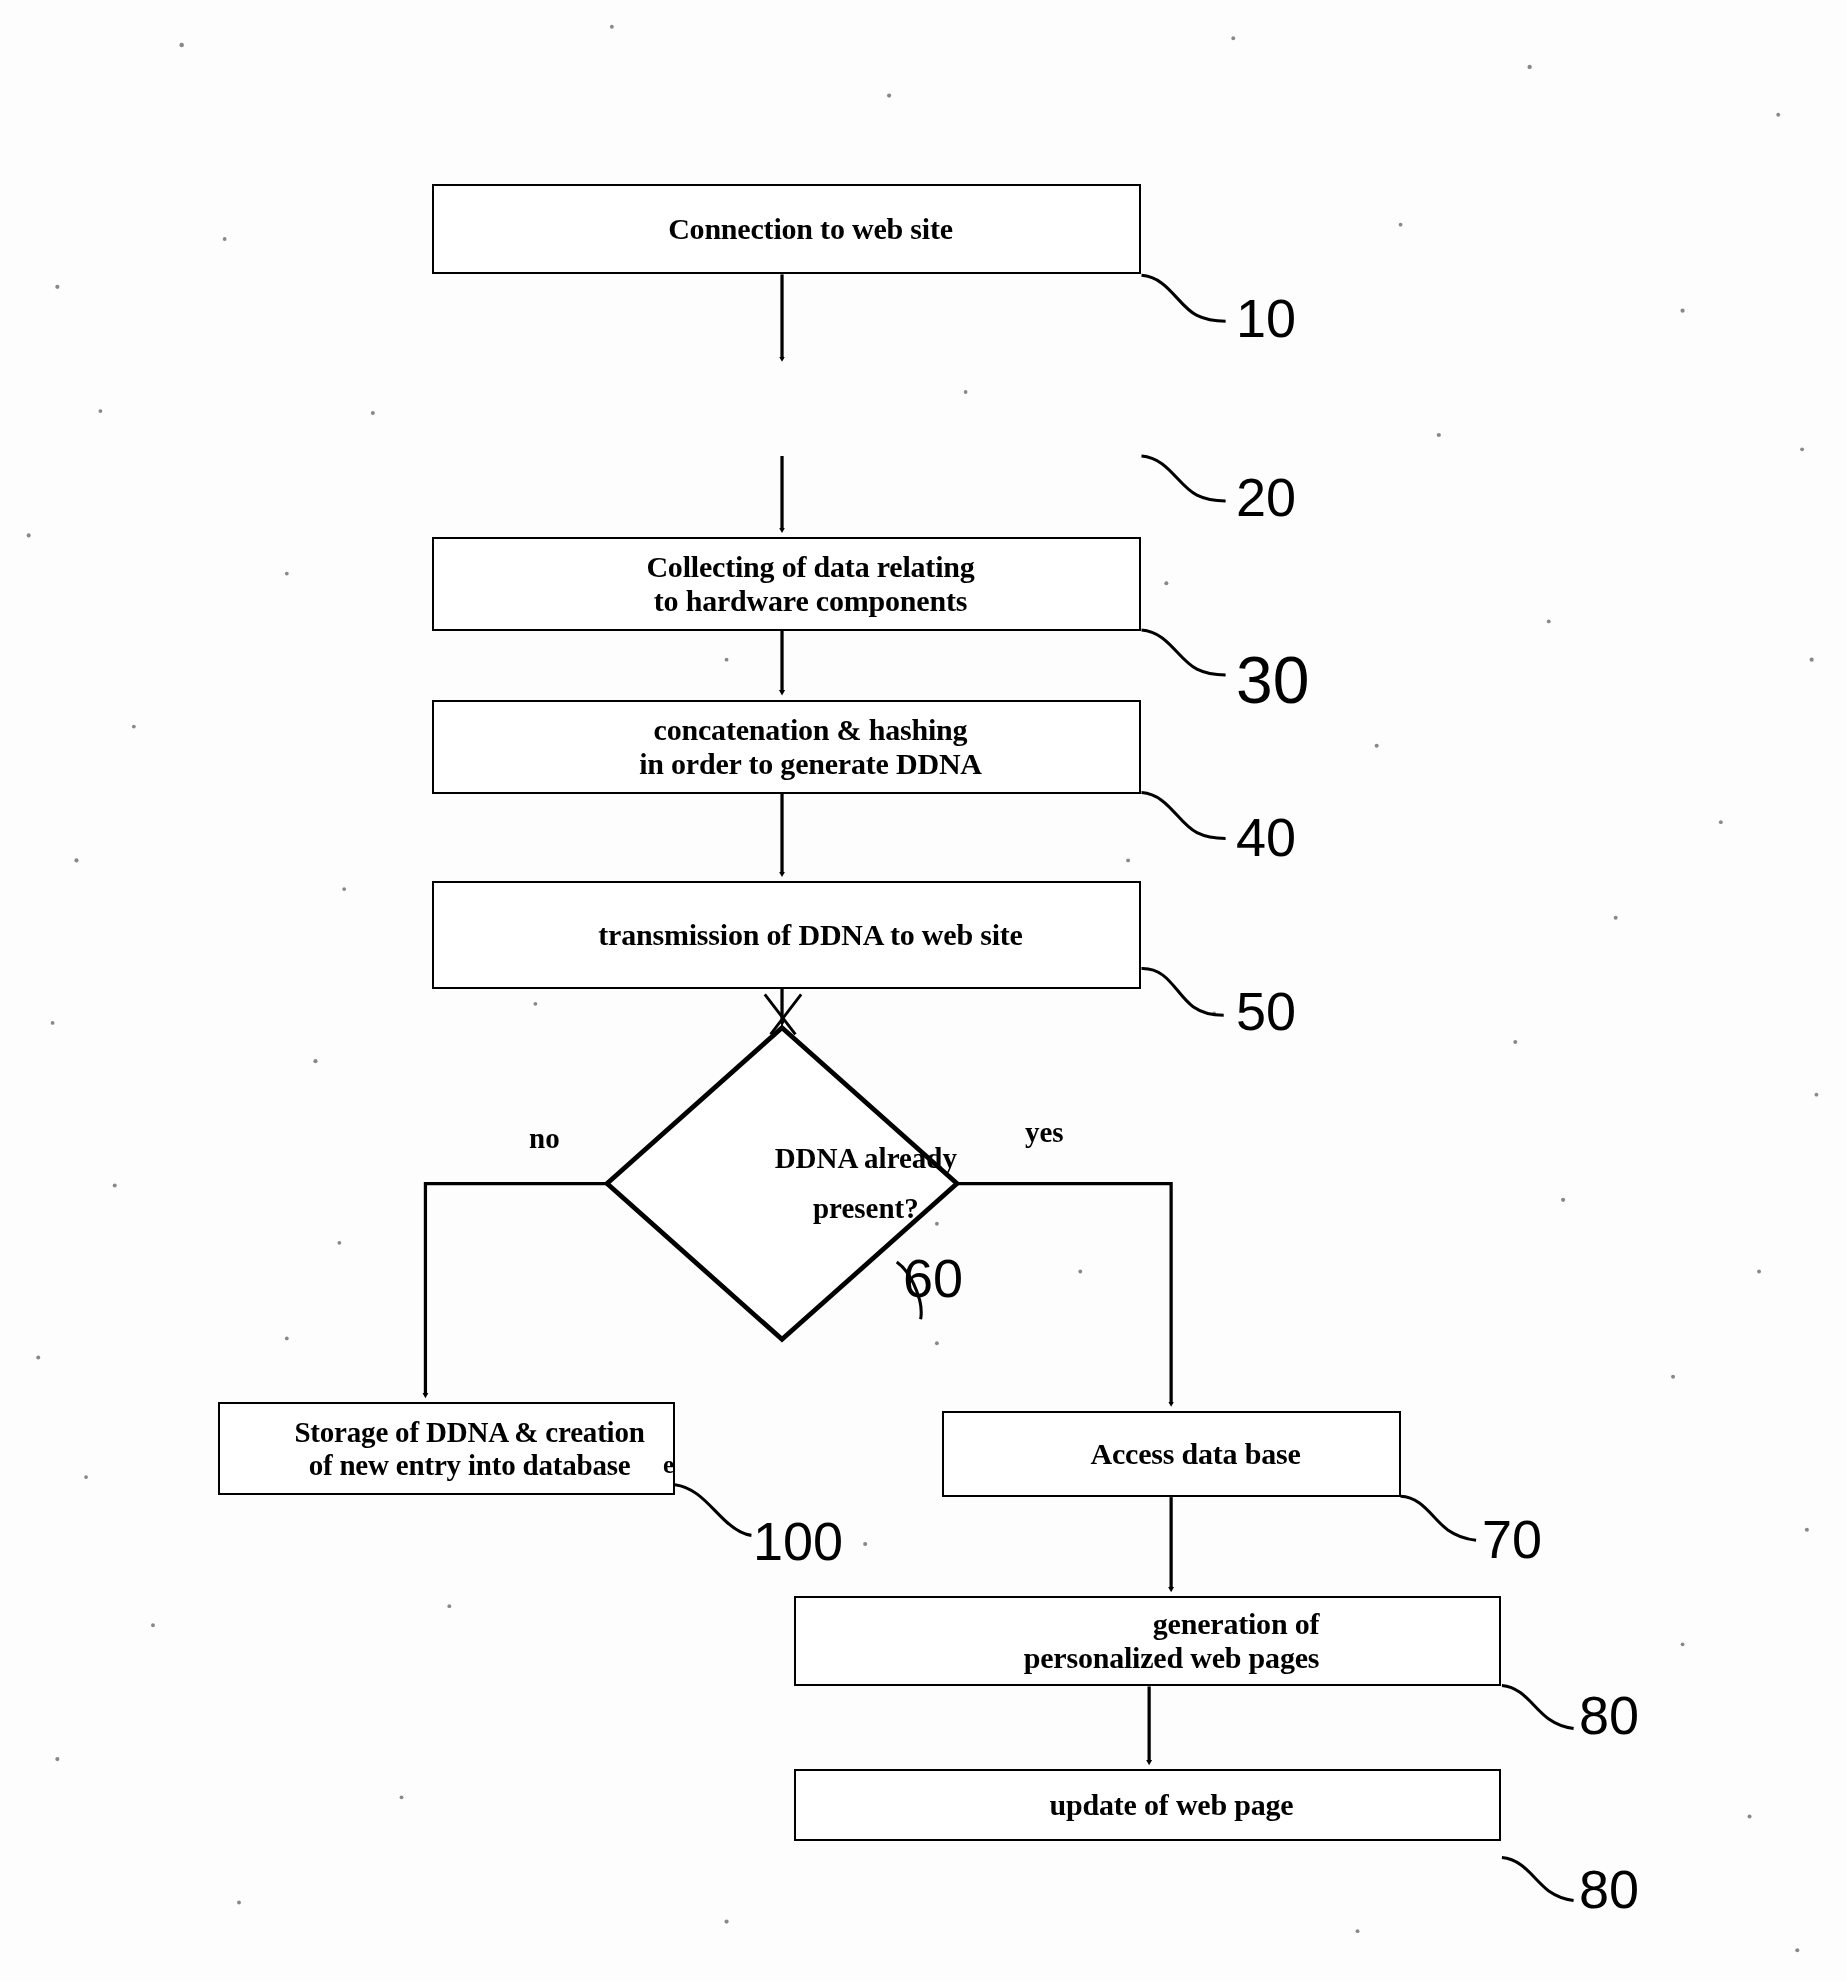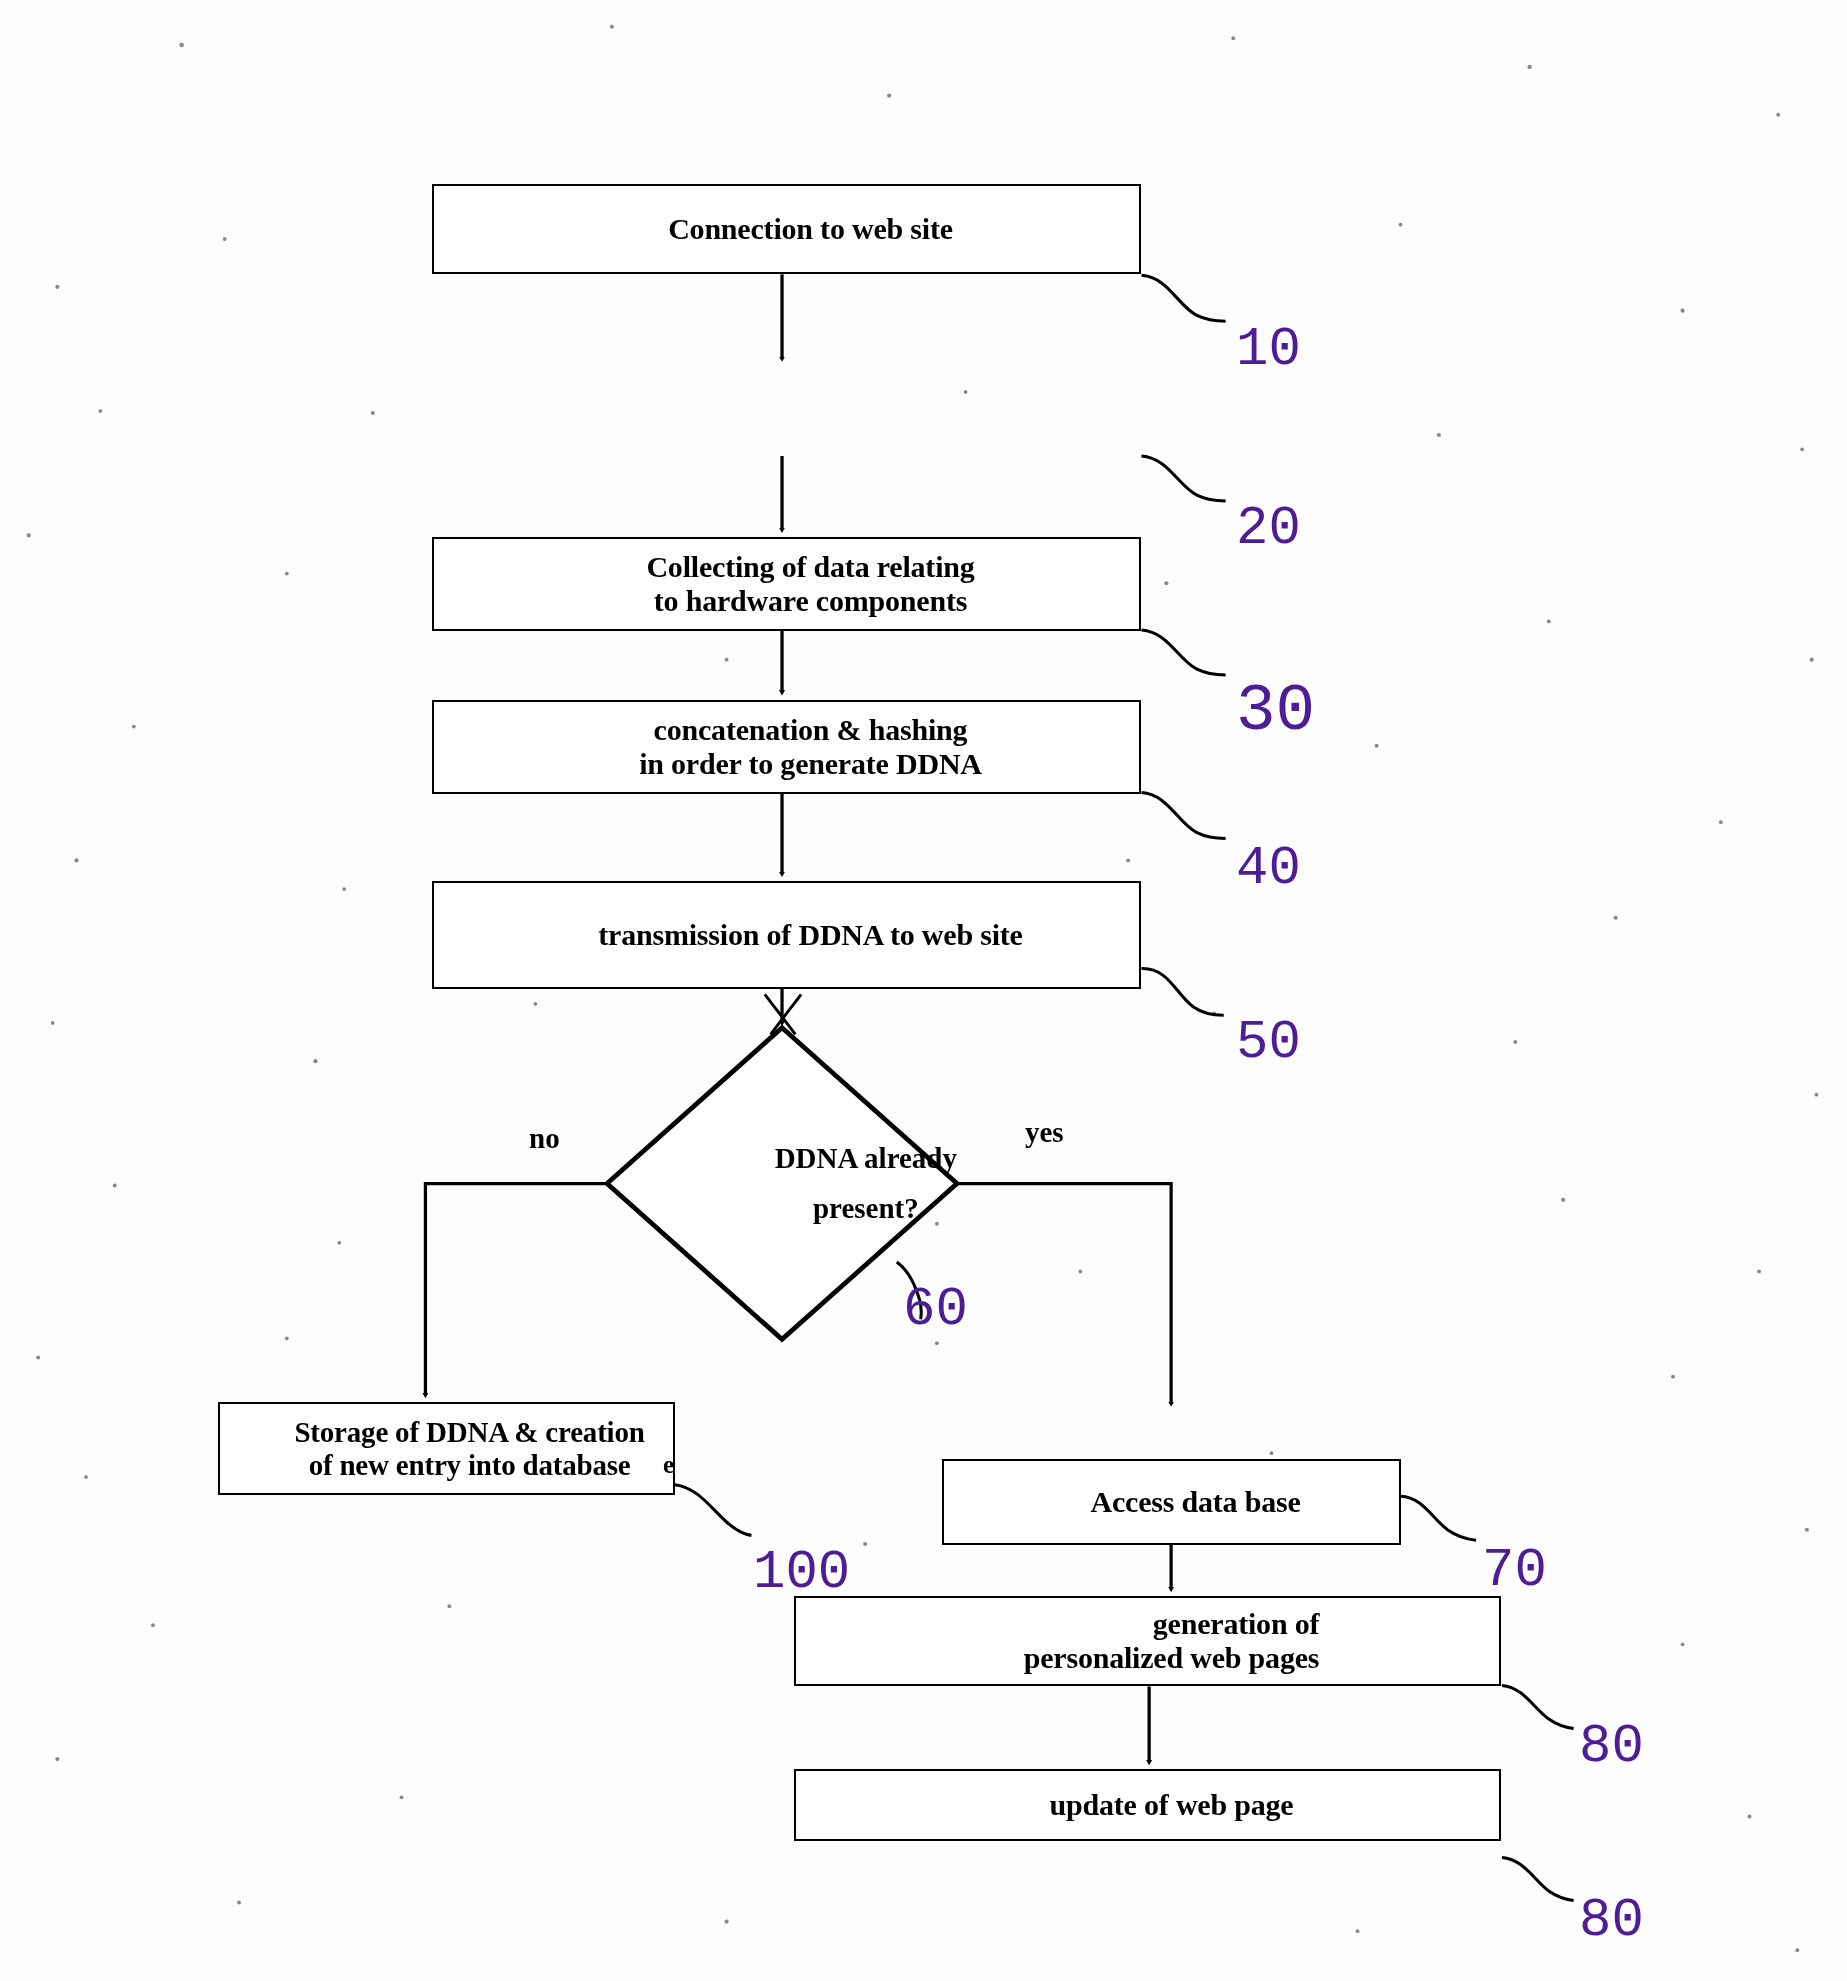--- a/index.html
+++ b/index.html
@@ -66,24 +66,23 @@
     color: #000;
     line-height: 1.7;
   }
   .branch-label {
     position: absolute;
     font-weight: bold;
     color: #000;
   }
   .ref-num {
     position: absolute;
-    color: #4c1d95;
+    color: #000000;
     font-weight: normal;
-    font-family: Liberation Mono, monospace;
-    margin-top: 32px;
+    font-family: Liberation Sans, sans-serif;
   }
   .stray {
     position: absolute;
     font-weight: bold;
     color: #000;
   }
 </style>
 </head>
 <body>
 
@@ -233,21 +232,21 @@
   </div>
 
   <div class="box overflow" style="left:218px; top:1402px; width:457px; height:93px; font-size:29px;">
     <span class="txt">Storage of DDNA &amp;  creation
 of new entry into database</span>
   </div>
   <div class="stray" style="left:663px; top:1451px; font-size:25px;">
     <span>e</span>
   </div>
 
-  <div class="box" style="left:942px; top:1411px; width:459px; height:86px; font-size:30px;margin-top:48px;">
+  <div class="box" style="left:942px; top:1411px; width:459px; height:86px; font-size:30px;">
     <span class="txt">Access data base</span>
   </div>
 
   <div class="box" style="left:794px; top:1596px; width:707px; height:90px; font-size:30px;text-align:right;">
     <span class="txt">generation of
 personalized web pages</span>
   </div>
 
   <div class="box" style="left:794px; top:1769px; width:707px; height:72px; font-size:30px;">
     <span class="txt">update of web page</span>

